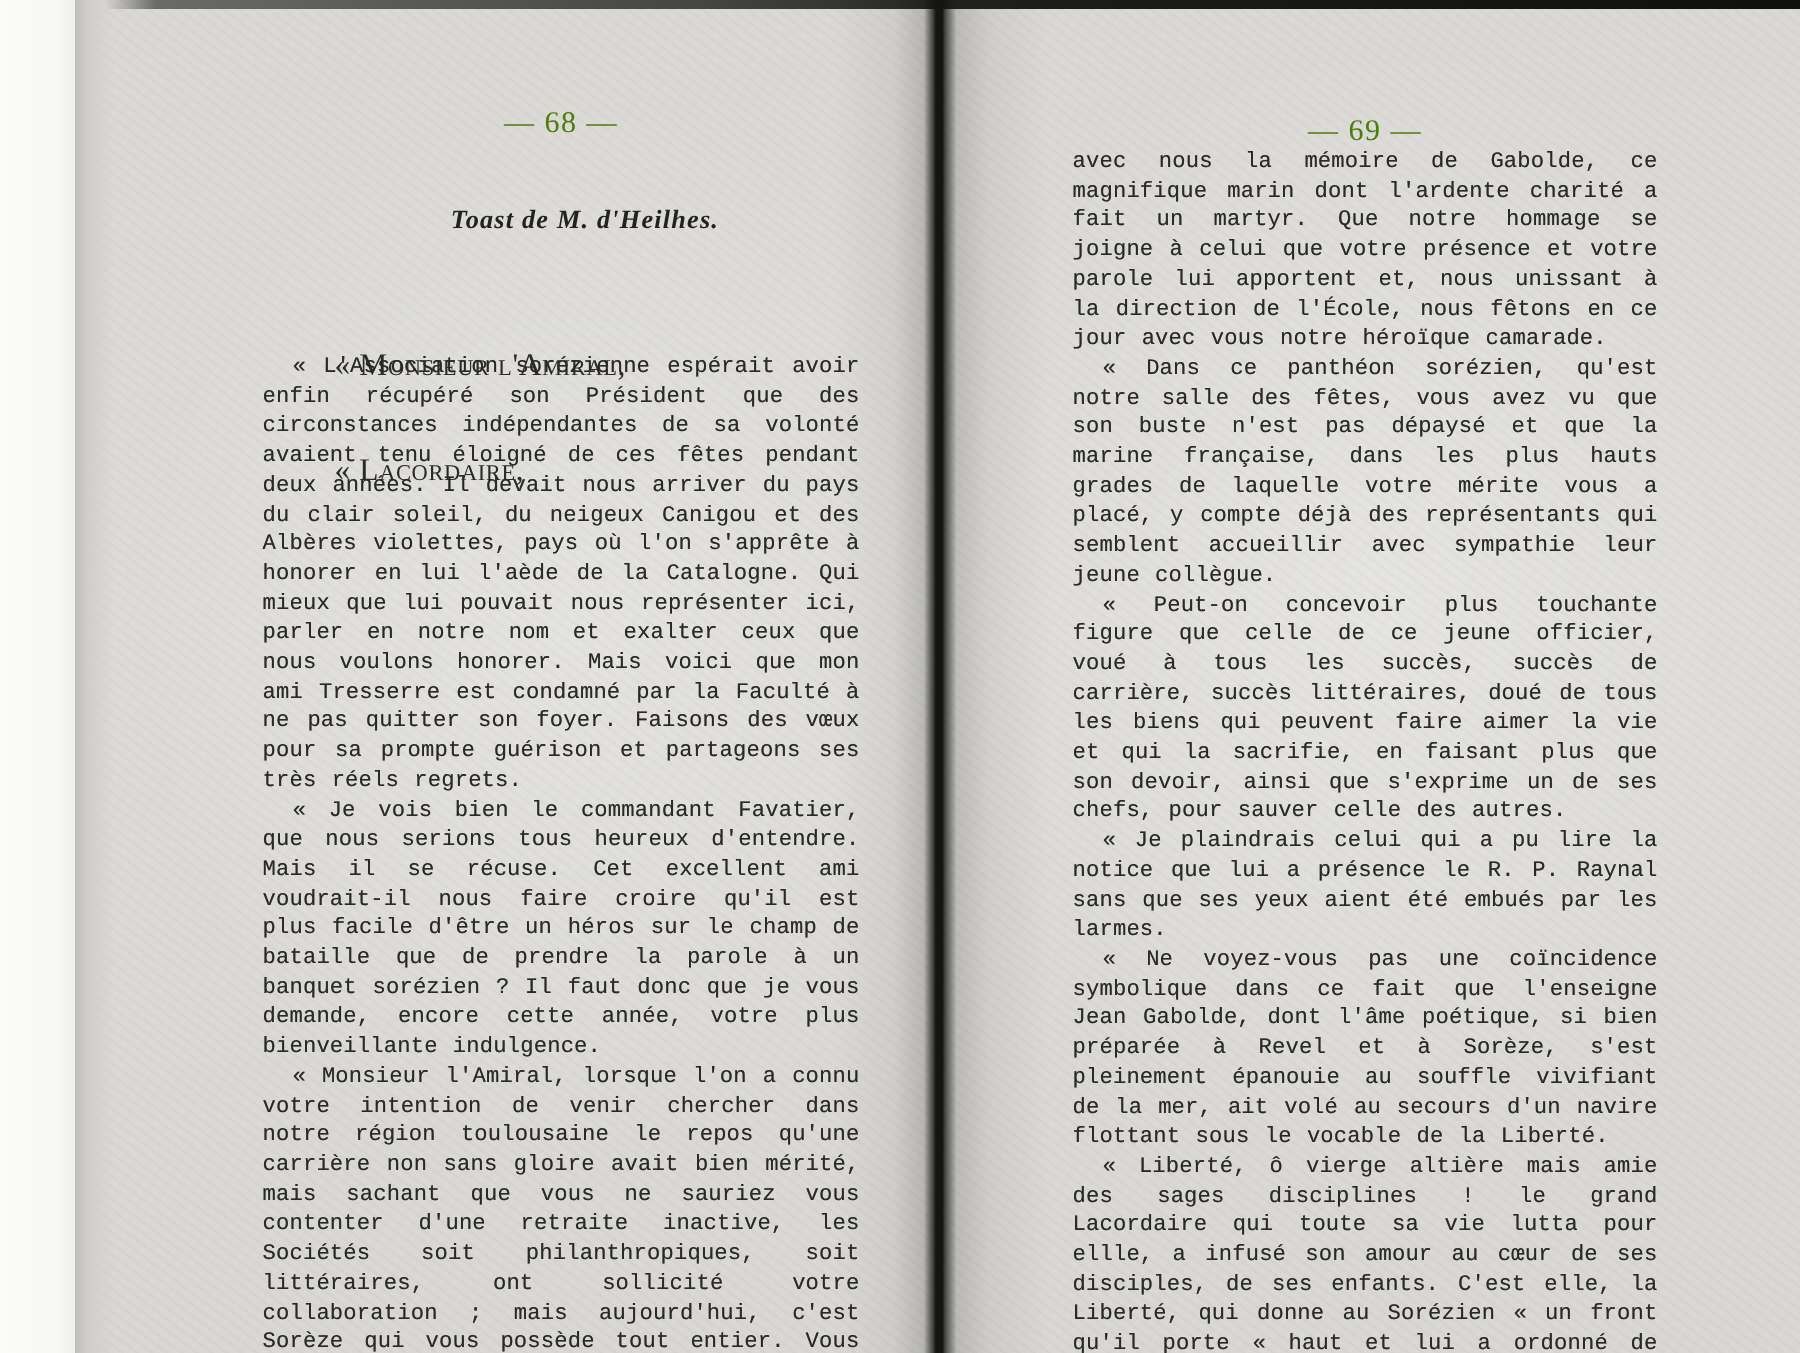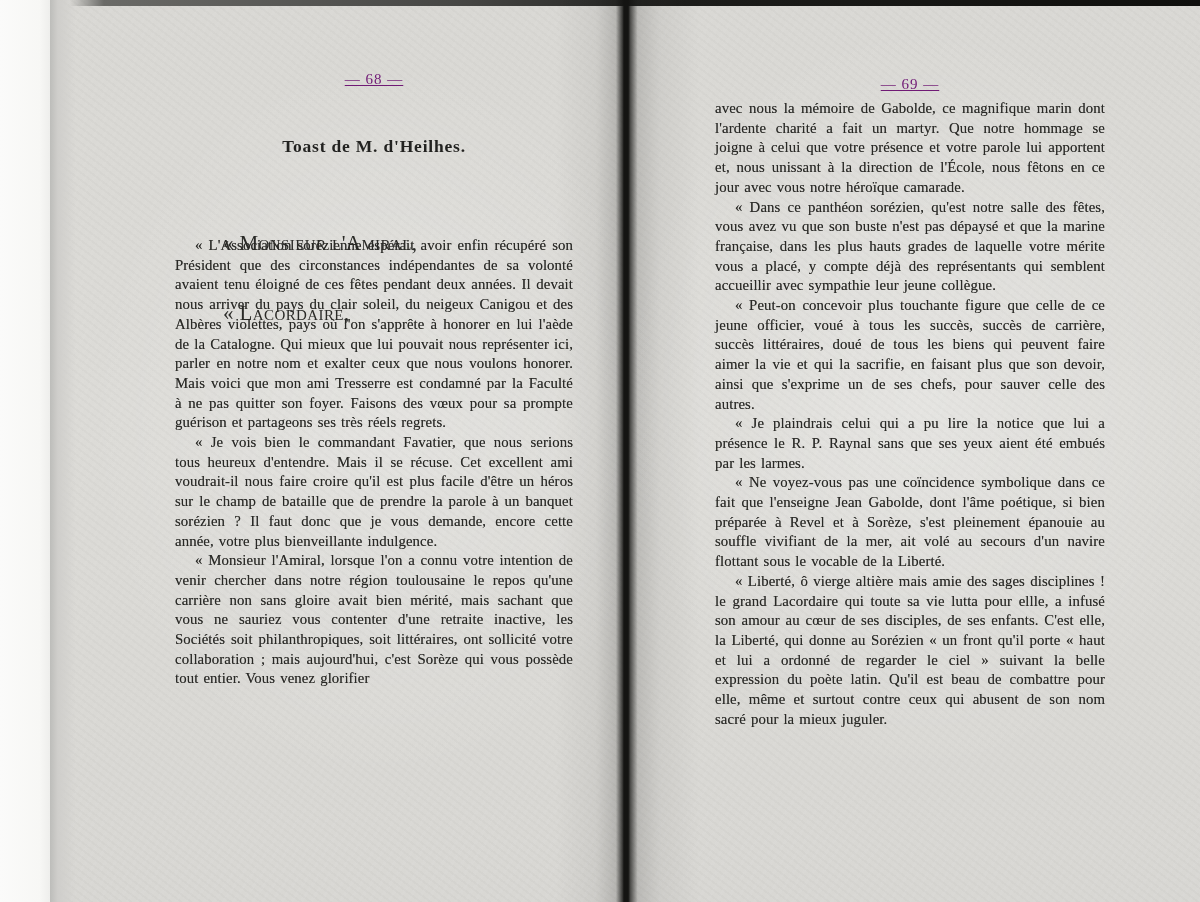--- a/index.html
+++ b/index.html
@@ -54,47 +54,48 @@
       rgba(0,0,0,0.05) 72%,
       rgba(0,0,0,0) 100%);
   }
 
   .page-column{position:absolute;top:0;color:#262624;}
   .col-left{left:175px;width:398px;}
   .col-right{left:715px;width:390px;}
 
   .page-number{
     position:absolute;left:0;width:100%;
-    text-align:center;font-size:15px;letter-spacing:1px;color:#701a75;text-decoration:underline;
+    text-align:center;font-size:20px;letter-spacing:1px;color:#4d7c0f;
   }
   .col-left .page-number{top:71px;}
   .col-right .page-number{top:76px;}
 
   .toast-title{
-    position:absolute;top:136px;left:0;width:100%;margin:0;
-    text-align:center;font-size:17.5px;font-weight:700;letter-spacing:0.8px;color:#222220;
+    position:absolute;top:136px;left:16px;width:100%;margin:0;
+    text-align:center;font-size:17.5px;font-weight:700;letter-spacing:0.8px;color:#222220;font-style:italic;
   }
 
   .salutations{position:absolute;top:186px;left:48px;}
   .salutation{
     font-variant:small-caps;font-size:21px;line-height:26px;
     color:#2a2a27;letter-spacing:0.4px;margin-top:44px;
   }
 
   .body-text{position:absolute;left:0;width:100%;}
   .col-left .body-text{top:236px;}
   .col-right .body-text{top:99px;}
 
   .para{
     margin:0;
     font-size:14.8px;line-height:19.7px;
     text-align:justify;text-indent:20px;
     word-spacing:1.2px;letter-spacing:0.1px;
     color:#292926;
     text-shadow:0 0 0.4px rgba(41,41,38,0.55);
+    font-family:Liberation Mono, monospace;
   }
   .para.no-indent{text-indent:0;}
 </style>
 </head>
 <body>
 
 <div class="scan">
 
   <div class="scanner-margin"></div>
   <div class="paper"></div>

